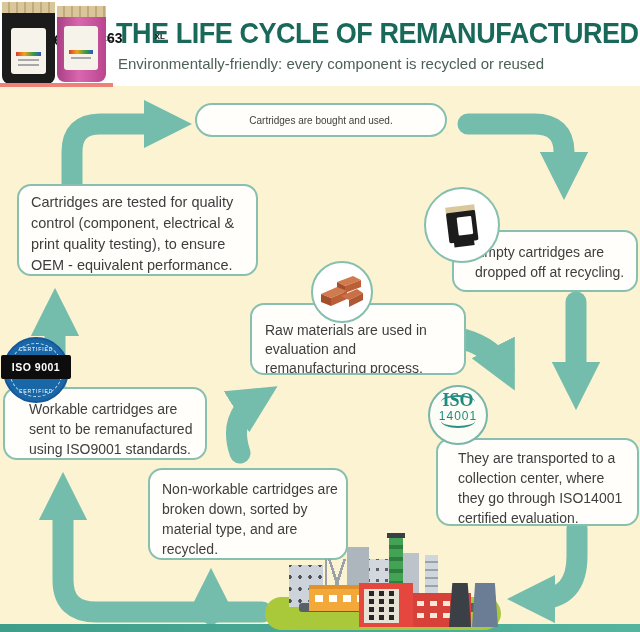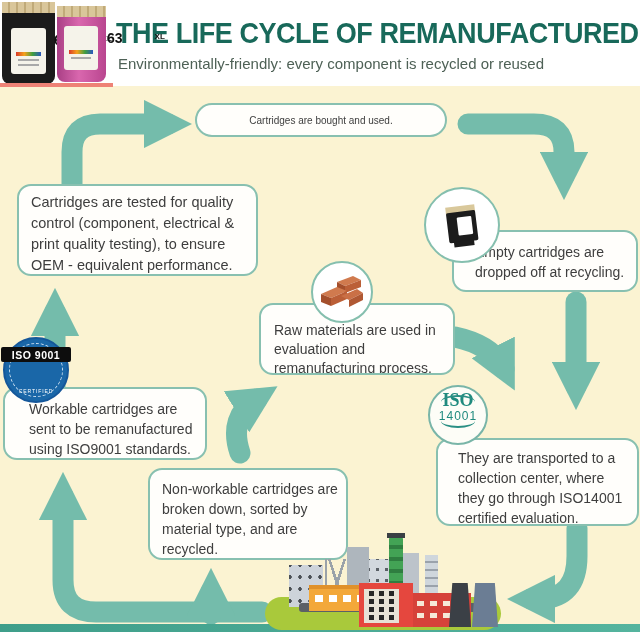--- a/index.html
+++ b/index.html
@@ -28,37 +28,37 @@
   
   .arrows{position:absolute;left:0;top:0;z-index:1;}
   
   .callout{position:absolute;background:#fffefb;border:2.5px solid #88c0b0;border-radius:14px;
            color:#3e3e3e;box-sizing:border-box;font-size:14px;line-height:20px;
            padding:8px 6px 6px 13px;overflow:hidden;z-index:2;}
   #cb-bought{left:195px;top:103px;width:252px;height:34px;border-radius:17px;
              text-align:center;font-size:10px;line-height:18px;padding:7px 4px;}
   #cb-tested{left:17px;top:184px;width:241px;height:92px;font-size:14.5px;line-height:21px;padding:6px 8px 6px 12px;}
   #cb-empty{left:452px;top:230px;width:186px;height:62px;padding:10px 4px 6px 21px;}
-  #cb-raw{left:250px;top:303px;width:196px;height:72px;padding:16px 6px 6px 13px;line-height:19px;margin-left:9px;}
+  #cb-raw{left:250px;top:303px;width:216px;height:72px;padding:16px 6px 6px 13px;line-height:19px;}
   #cb-workable{left:3px;top:387px;width:204px;height:73px;padding:10px 6px 6px 24px;}
   #cb-nonworkable{left:148px;top:468px;width:200px;height:92px;padding:9px 6px 6px 12px;}
   #cb-transported{left:436px;top:438px;width:203px;height:88px;padding:8px 4px 6px 20px;}
   
   .circle{position:absolute;border-radius:50%;background:#ffffff;border:2px solid #85bfae;
           box-sizing:border-box;display:flex;align-items:center;justify-content:center;z-index:3;}
   #cartCircle{left:424px;top:187px;width:76px;height:76px;}
   #brickCircle{left:311px;top:261px;width:62px;height:62px;}
   
   .iso9001{position:absolute;left:3px;top:337px;width:66px;height:66px;border-radius:50%;
            background:#1a67a8;border:2px solid #15579a;box-sizing:border-box;z-index:3;}
   .iso9001::before{content:"";position:absolute;inset:4px;border:1.5px dashed #cfe2f2;border-radius:50%;}
   .iso9001 .cert{position:absolute;left:0;right:0;text-align:center;color:#ffffff;
                  font-size:6px;letter-spacing:1px;transform:scale(0.85);}
   .iso9001 .cert.top{top:7px;} .iso9001 .cert.bot{bottom:7px;}
-  .iso9001 .banner{position:absolute;left:-4px;right:-4px;top:8px;height:15px;background:#0d0d0d;
+  .iso9001 .banner{position:absolute;left:-4px;right:-4px;top:16px;height:24px;background:#0d0d0d;
                    color:#ffffff;font-weight:bold;font-size:10.5px;letter-spacing:0.5px;
                    display:flex;align-items:center;justify-content:center;border-radius:2px;}
   
   .iso14001{position:absolute;left:428px;top:385px;width:60px;height:60px;border-radius:50%;
             background:#fdfdf7;border:2px solid #79b5a8;box-sizing:border-box;text-align:center;z-index:3;}
   .iso14001::before{content:"";position:absolute;left:11px;right:11px;top:8px;height:12px;
                     border-top:2px solid #2a8f84;border-radius:50% 50% 0 0;}
   .iso14001::after{content:"";position:absolute;left:11px;right:11px;bottom:15px;height:12px;
                    border-bottom:2px solid #2a8f84;border-radius:0 0 50% 50%;}
   .iso14001 .iso-word{margin-top:4px;font-family:"Liberation Serif",serif;font-weight:bold;

